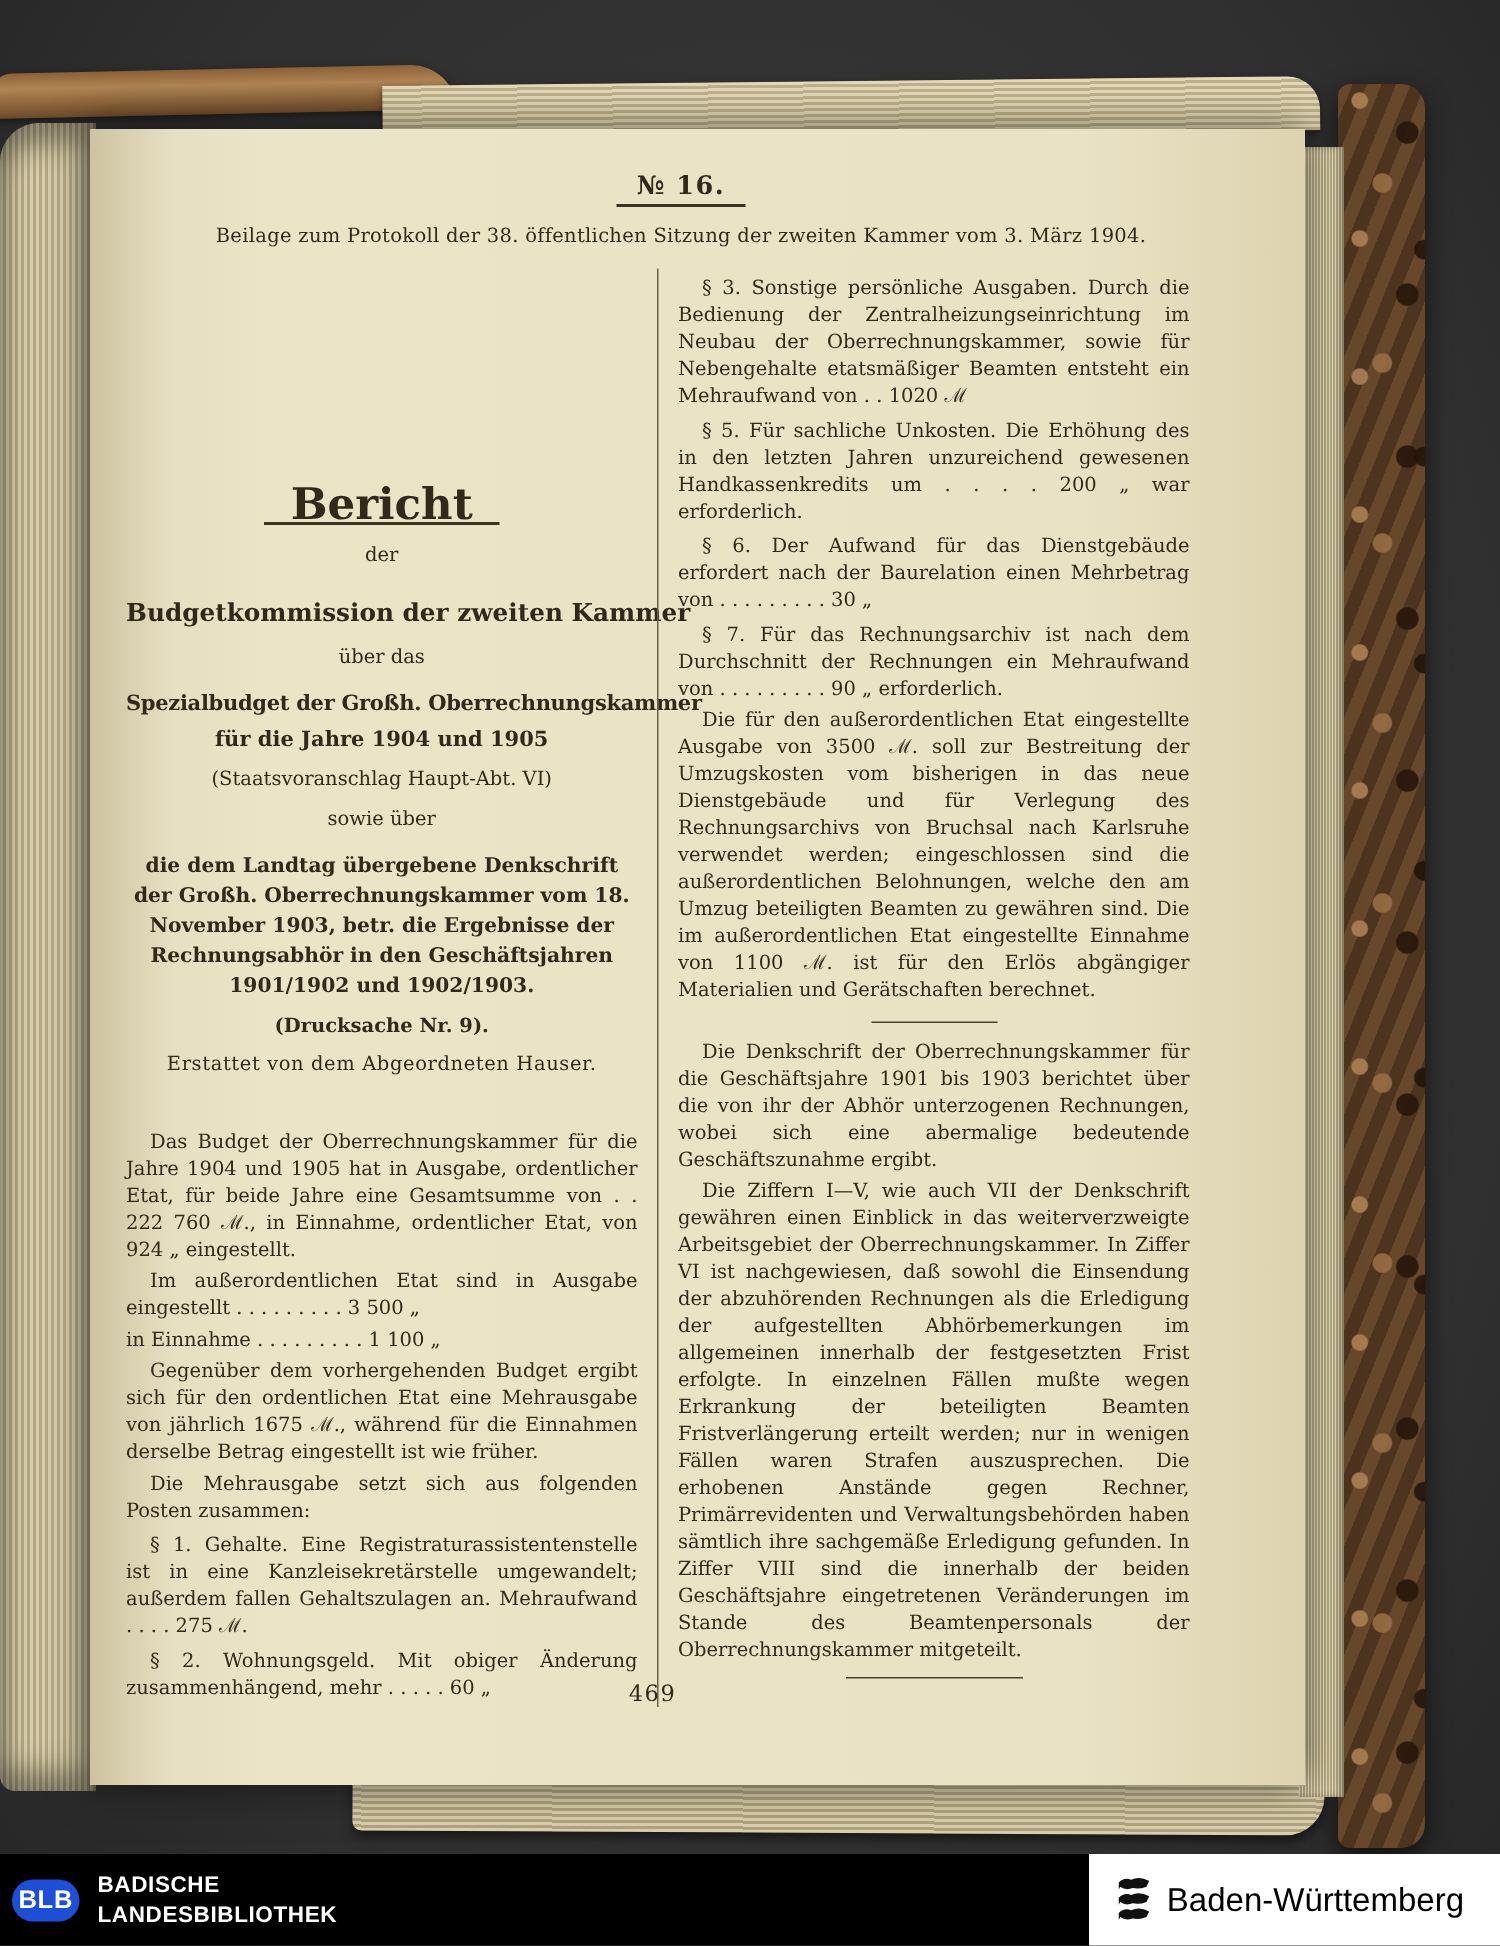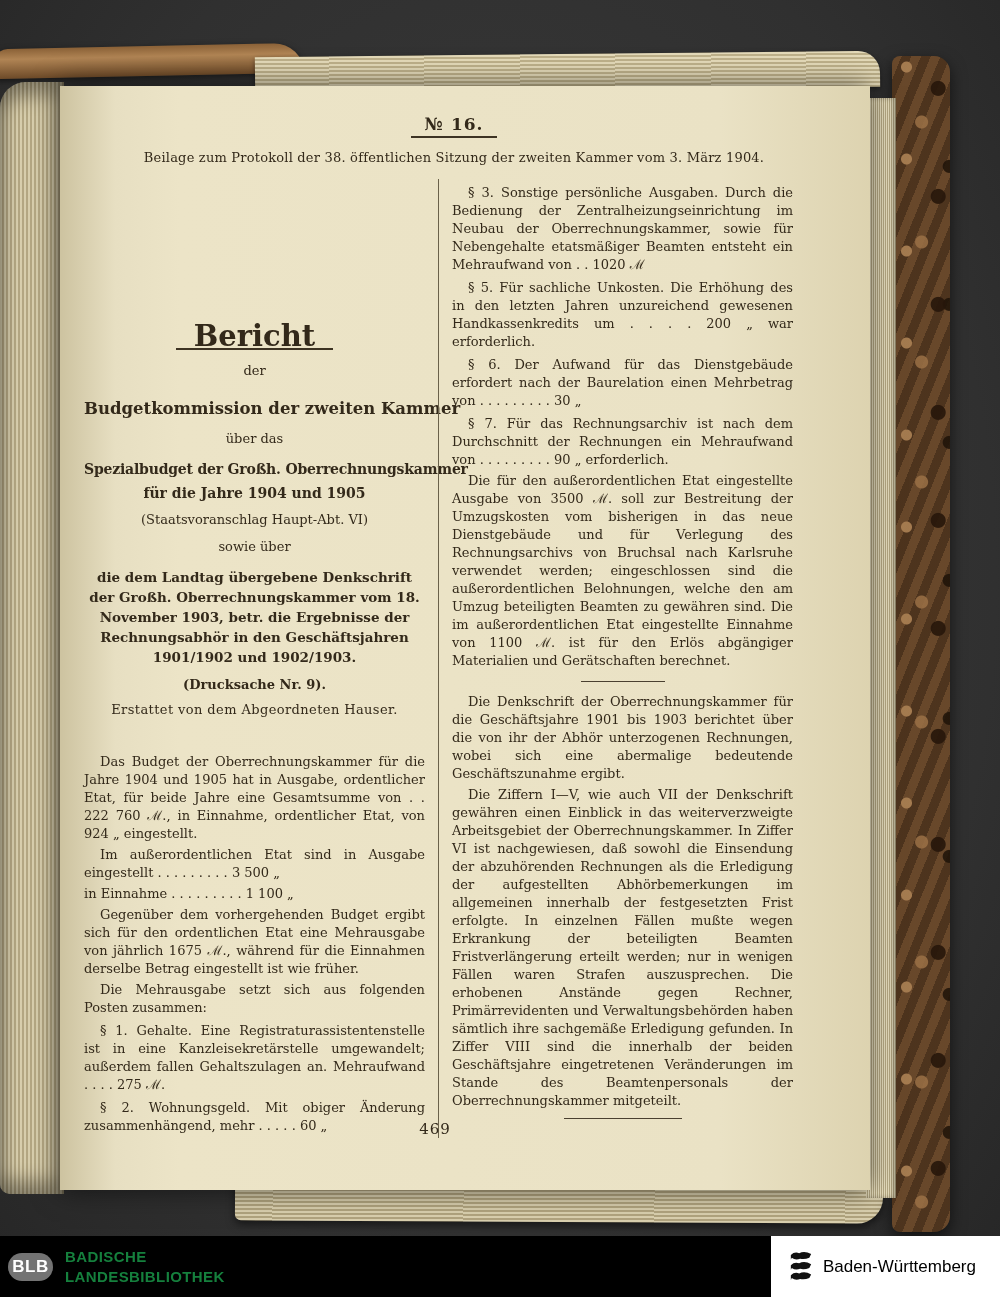--- a/index.html
+++ b/index.html
@@ -98,28 +98,28 @@
 
   .page-number{
     position:absolute;left:375px;bottom:52px;transform:translateX(-50%);
     font-size:15px;letter-spacing:1px;
   }
 
   
   .bottom-bar{position:absolute;left:0;bottom:0;width:1000px;height:61px;display:flex;font-family:"Liberation Sans", sans-serif;}
   .bar-left{flex:1;background:#000;display:flex;align-items:center;gap:12px;padding-left:8px;}
   .blb-logo{
-    width:45px;height:28px;background:#737373;color:#fff;
+    width:45px;height:28px;background:#1d4ed8;color:#fff;
     display:flex;align-items:center;justify-content:center;
     font-weight:bold;font-size:17px;letter-spacing:.5px;flex:0 0 auto;border-radius:21px;
   }
-  .lib-name{color:#15803d;font-weight:bold;font-size:15px;line-height:1.3;letter-spacing:.4px;}
+  .lib-name{color:#ffffff;font-weight:bold;font-size:15px;line-height:1.3;letter-spacing:.4px;}
   .bar-right{background:#fff;display:flex;align-items:center;gap:10px;padding:0 24px 0 18px;}
   .bw-crest{flex:0 0 auto;display:block;}
-  .bw-name{color:#000;font-size:17px;white-space:nowrap;}
+  .bw-name{color:#000;font-size:22px;white-space:nowrap;}
 </style>
 </head>
 <body>
 
 <div class="scene">
 
   <div class="top-spine"></div>
   <div class="top-pages"></div>
   <div class="left-stack"></div>
   <div class="bottom-stack"></div>

